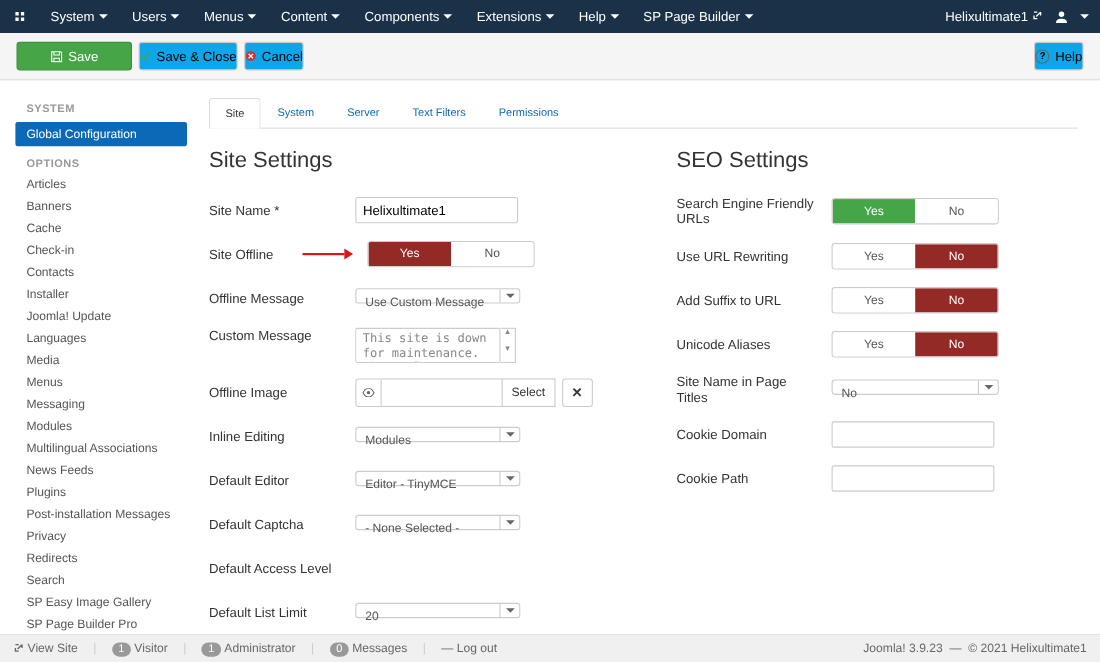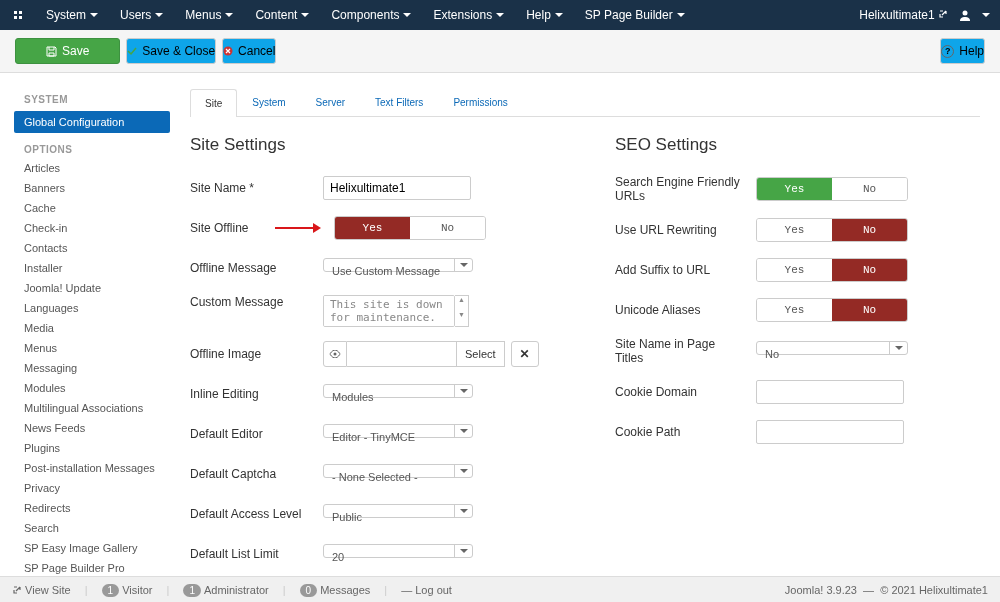--- a/index.html
+++ b/index.html
@@ -32,39 +32,39 @@
 .content { flex: 1; padding: 15px 20px; }
 
 
 .tabs { border-bottom: 1px solid #ddd; display: flex; gap: 0; margin-bottom: 18px; }
 .tab { padding: 8px 14px; color: #0b69b7; cursor: pointer; border: 1px solid transparent; border-bottom: none; font-size: 10px; }
 .tab.active { border-color: #ddd; background: #fff; color: #333; border-radius: 3px 3px 0 0; position: relative; top: 1px; }
 
 
 .cols { display: flex; gap: 60px; }
 .col { flex: 1; }
-h3.section { font-size: 17px; font-weight: 500; color: #333; margin-bottom: 20px; }
+h3.section { font-size: 20px; font-weight: 500; color: #333; margin-bottom: 20px; }
 
 
 .form-row { display: flex; align-items: center; margin-bottom: 14px; min-height: 26px; gap: 11px; }
 .form-label { width: 122px; font-size: 12px; color: #333; }
 .form-label.seo { width: 130px; }
 .form-control { flex: 0 0 auto; }
 
 input[type=text].txt { width: 148px; height: 24px; border: 1px solid #ccc; border-radius: 2px; padding: 0 6px; font-size: 12px; }
 textarea.msg { width: 132px; height: 32px; border: 1px solid #ccc; border-radius: 2px; padding: 2px 6px; font-size: 11px; color: #888; resize: none; }
 .textarea-wrap { position: relative; display: inline-flex; }
 .textarea-arrows { width: 14px; border: 1px solid #ccc; border-left: none; display: flex; flex-direction: column; }
 .textarea-arrows span { flex:1; font-size: 7px; text-align:center; color:#888; cursor:pointer; }
 
 .seo-input { width: 148px; }
 
 
 .yn { display: inline-flex; border: 1px solid #ccc; border-radius: 3px; overflow: hidden; width: 152px; height: 24px; }
-.yn .opt { flex: 1; text-align: center; line-height: 22px; font-size: 11px; cursor: pointer; background: #fff; color: #555; font-family: Liberation Mono, monospace; }
+.yn .opt { flex: 1; text-align: center; line-height: 22px; font-size: 11px; cursor: pointer; background: #fff; color: #555; }
 .yn .opt.sel-red { background: #942a25; color: #fff; }
 .yn .opt.sel-green { background: #46a546; color: #fff; }
 
 
 .sel { display: inline-flex; border: 1px solid #ccc; border-radius: 3px; height: 14px; width: 150px; justify-content: space-between; }
 .sel .sel-val { flex:1; padding: 0 8px; line-height: 24px; font-size: 11px; color: #555; }
 .sel .sel-caret { width: 18px; border-left: 1px solid #ccc; display:flex; align-items:center; justify-content:center; cursor:pointer; }
 
 
 .img-input { display: inline-flex; height: 26px; }
@@ -295,26 +295,20 @@
           <div class="form-label">Default Captcha</div>
           <div class="form-control"><div class="sel">
                 <div class="sel-val">- None Selected -</div>
                 <div class="sel-caret">
                   <span class="caret" style="border-top-color:#666"></span>
                 </div>
               </div></div>
         </div>
         <div class="form-row">
           <div class="form-label">Default Access Level</div>
-          <div class="form-control"><div class="sel">
-                <div class="sel-val">Public</div>
-                <div class="sel-caret">
-                  <span class="caret" style="border-top-color:#666"></span>
-                </div>
-              </div></div>
         </div>
         <div class="form-row">
           <div class="form-label">Default List Limit</div>
           <div class="form-control"><div class="sel">
                 <div class="sel-val">20</div>
                 <div class="sel-caret">
                   <span class="caret" style="border-top-color:#666"></span>
                 </div>
               </div></div>
         </div>

